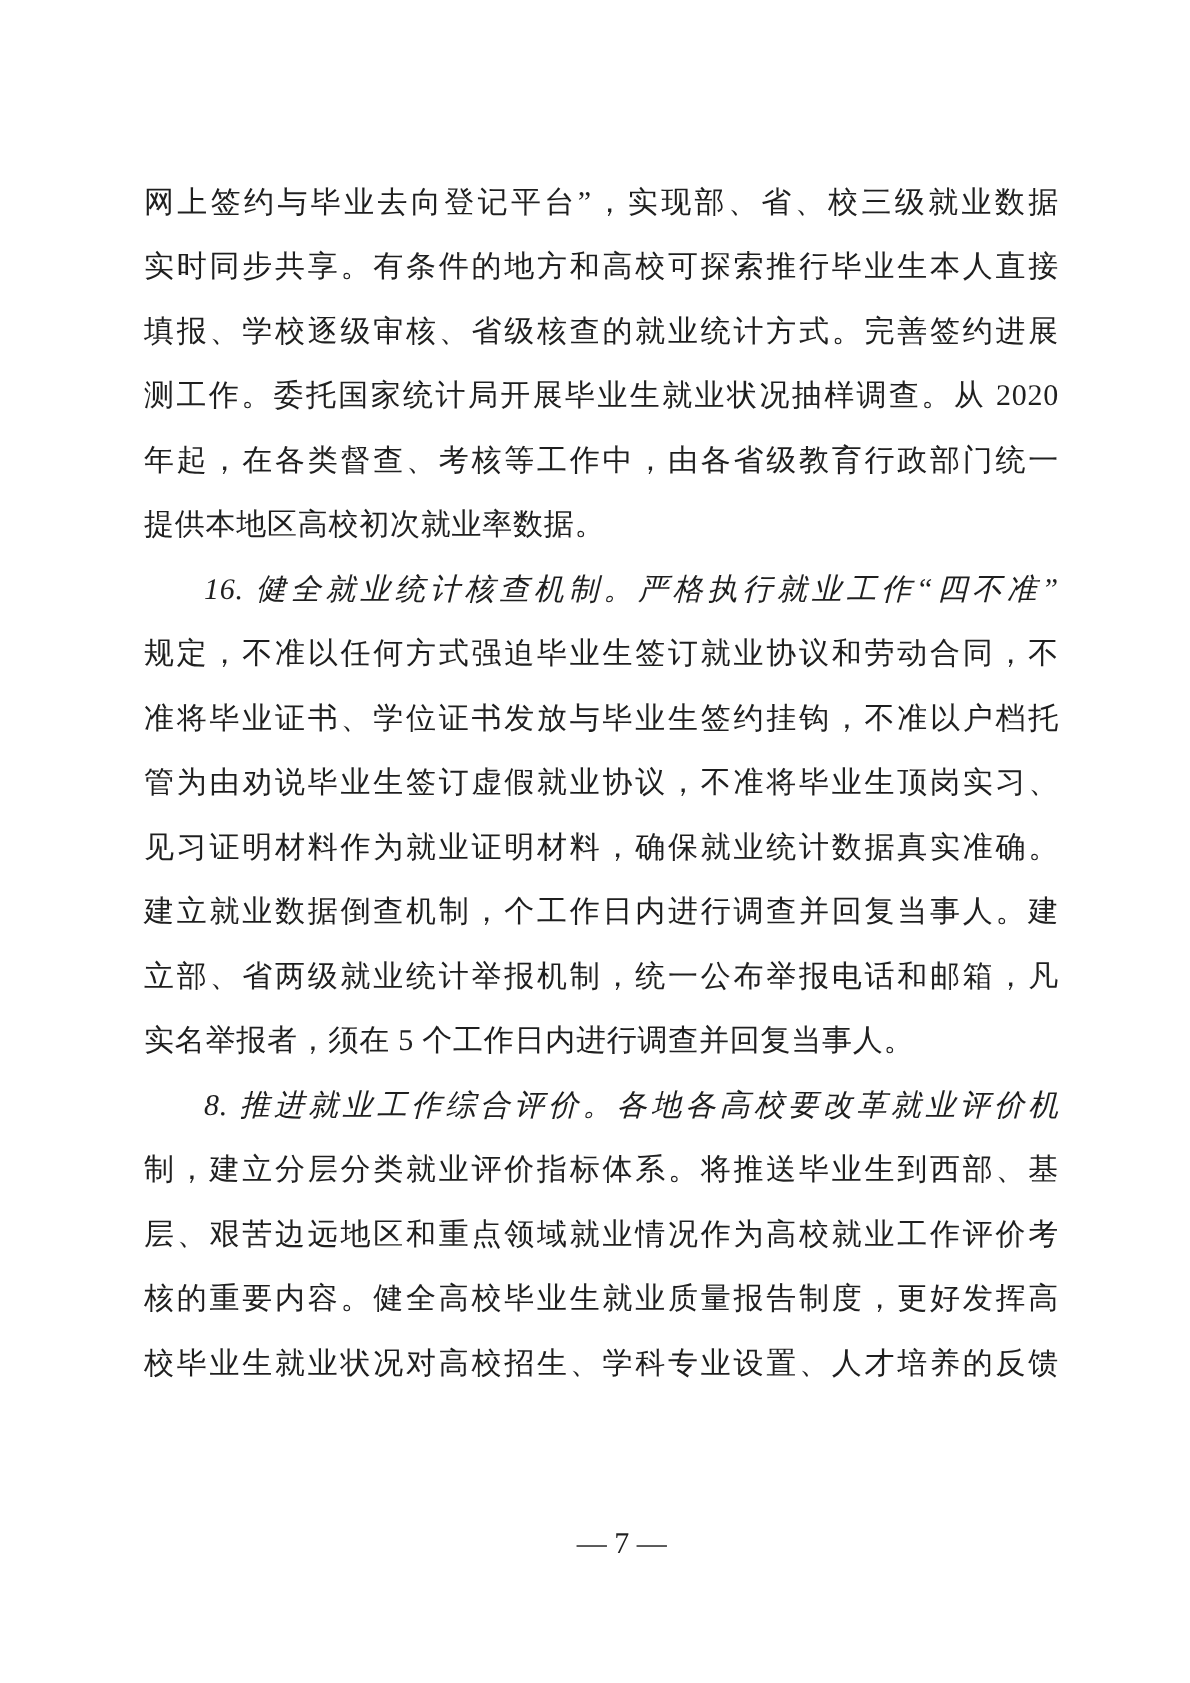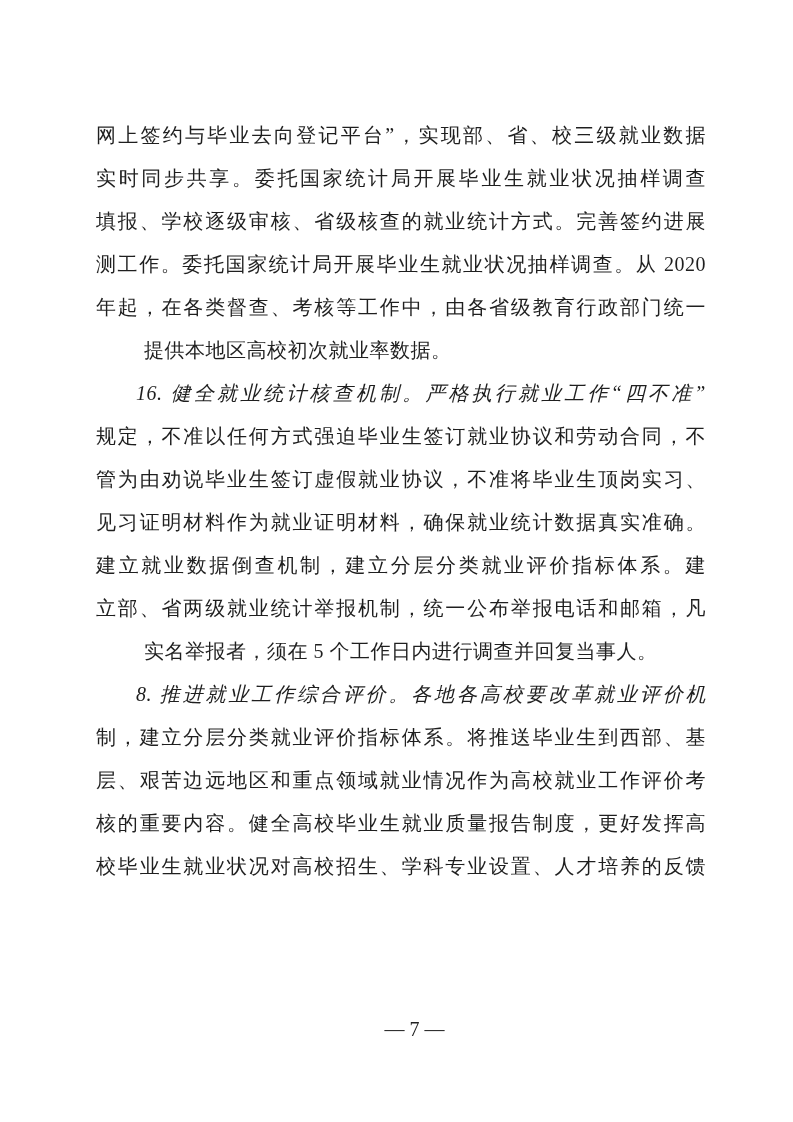--- a/index.html
+++ b/index.html
@@ -29,21 +29,20 @@
     height: 43px;
     text-align: justify;
     text-align-last: justify;
     letter-spacing: 0.5px;
     white-space: nowrap;
     overflow: visible;
   }
   .line.para-end {
     text-align: center;
     text-align-last: left;
-    margin-left: 48px;
   }
   .line.indent {
     text-indent: 2em;
     font-style: italic;
   }
   .footer {
     position: absolute;
     top: 1008px;
     left: 0;
     width: 100%;
@@ -53,31 +52,32 @@
     color: #1f1f1f;
   }
 </style>
 </head>
 <body>
 
 <div class="page">
   <div class="text-block">
 
     <div class="line">网上签约与毕业去向登记平台”，实现部、省、校三级就业数据</div>
-    <div class="line">实时同步共享。委托国家统计局开展毕业生就业状况抽样调查</div>
+    <div class="line">实时同步共享。有条件的地方和高校可探索推行毕业生本人直接</div>
     <div class="line">填报、学校逐级审核、省级核查的就业统计方式。完善签约进展</div>
     <div class="line">测工作。委托国家统计局开展毕业生就业状况抽样调查。从 2020</div>
     <div class="line">年起，在各类督查、考核等工作中，由各省级教育行政部门统一</div>
     <div class="line para-end">提供本地区高校初次就业率数据。</div>
 
     <div class="line indent">16. 健全就业统计核查机制。严格执行就业工作“四不准”</div>
     <div class="line">规定，不准以任何方式强迫毕业生签订就业协议和劳动合同，不</div>
+    <div class="line">准将毕业证书、学位证书发放与毕业生签约挂钩，不准以户档托</div>
     <div class="line">管为由劝说毕业生签订虚假就业协议，不准将毕业生顶岗实习、</div>
     <div class="line">见习证明材料作为就业证明材料，确保就业统计数据真实准确。</div>
-    <div class="line">建立就业数据倒查机制，建立分层分类就业评价指标体系。建</div>
+    <div class="line">建立就业数据倒查机制，个工作日内进行调查并回复当事人。建</div>
     <div class="line">立部、省两级就业统计举报机制，统一公布举报电话和邮箱，凡</div>
     <div class="line para-end">实名举报者，须在 5 个工作日内进行调查并回复当事人。</div>
 
     <div class="line indent">8. 推进就业工作综合评价。各地各高校要改革就业评价机</div>
     <div class="line">制，建立分层分类就业评价指标体系。将推送毕业生到西部、基</div>
     <div class="line">层、艰苦边远地区和重点领域就业情况作为高校就业工作评价考</div>
     <div class="line">核的重要内容。健全高校毕业生就业质量报告制度，更好发挥高</div>
     <div class="line">校毕业生就业状况对高校招生、学科专业设置、人才培养的反馈</div>
 
   </div>

